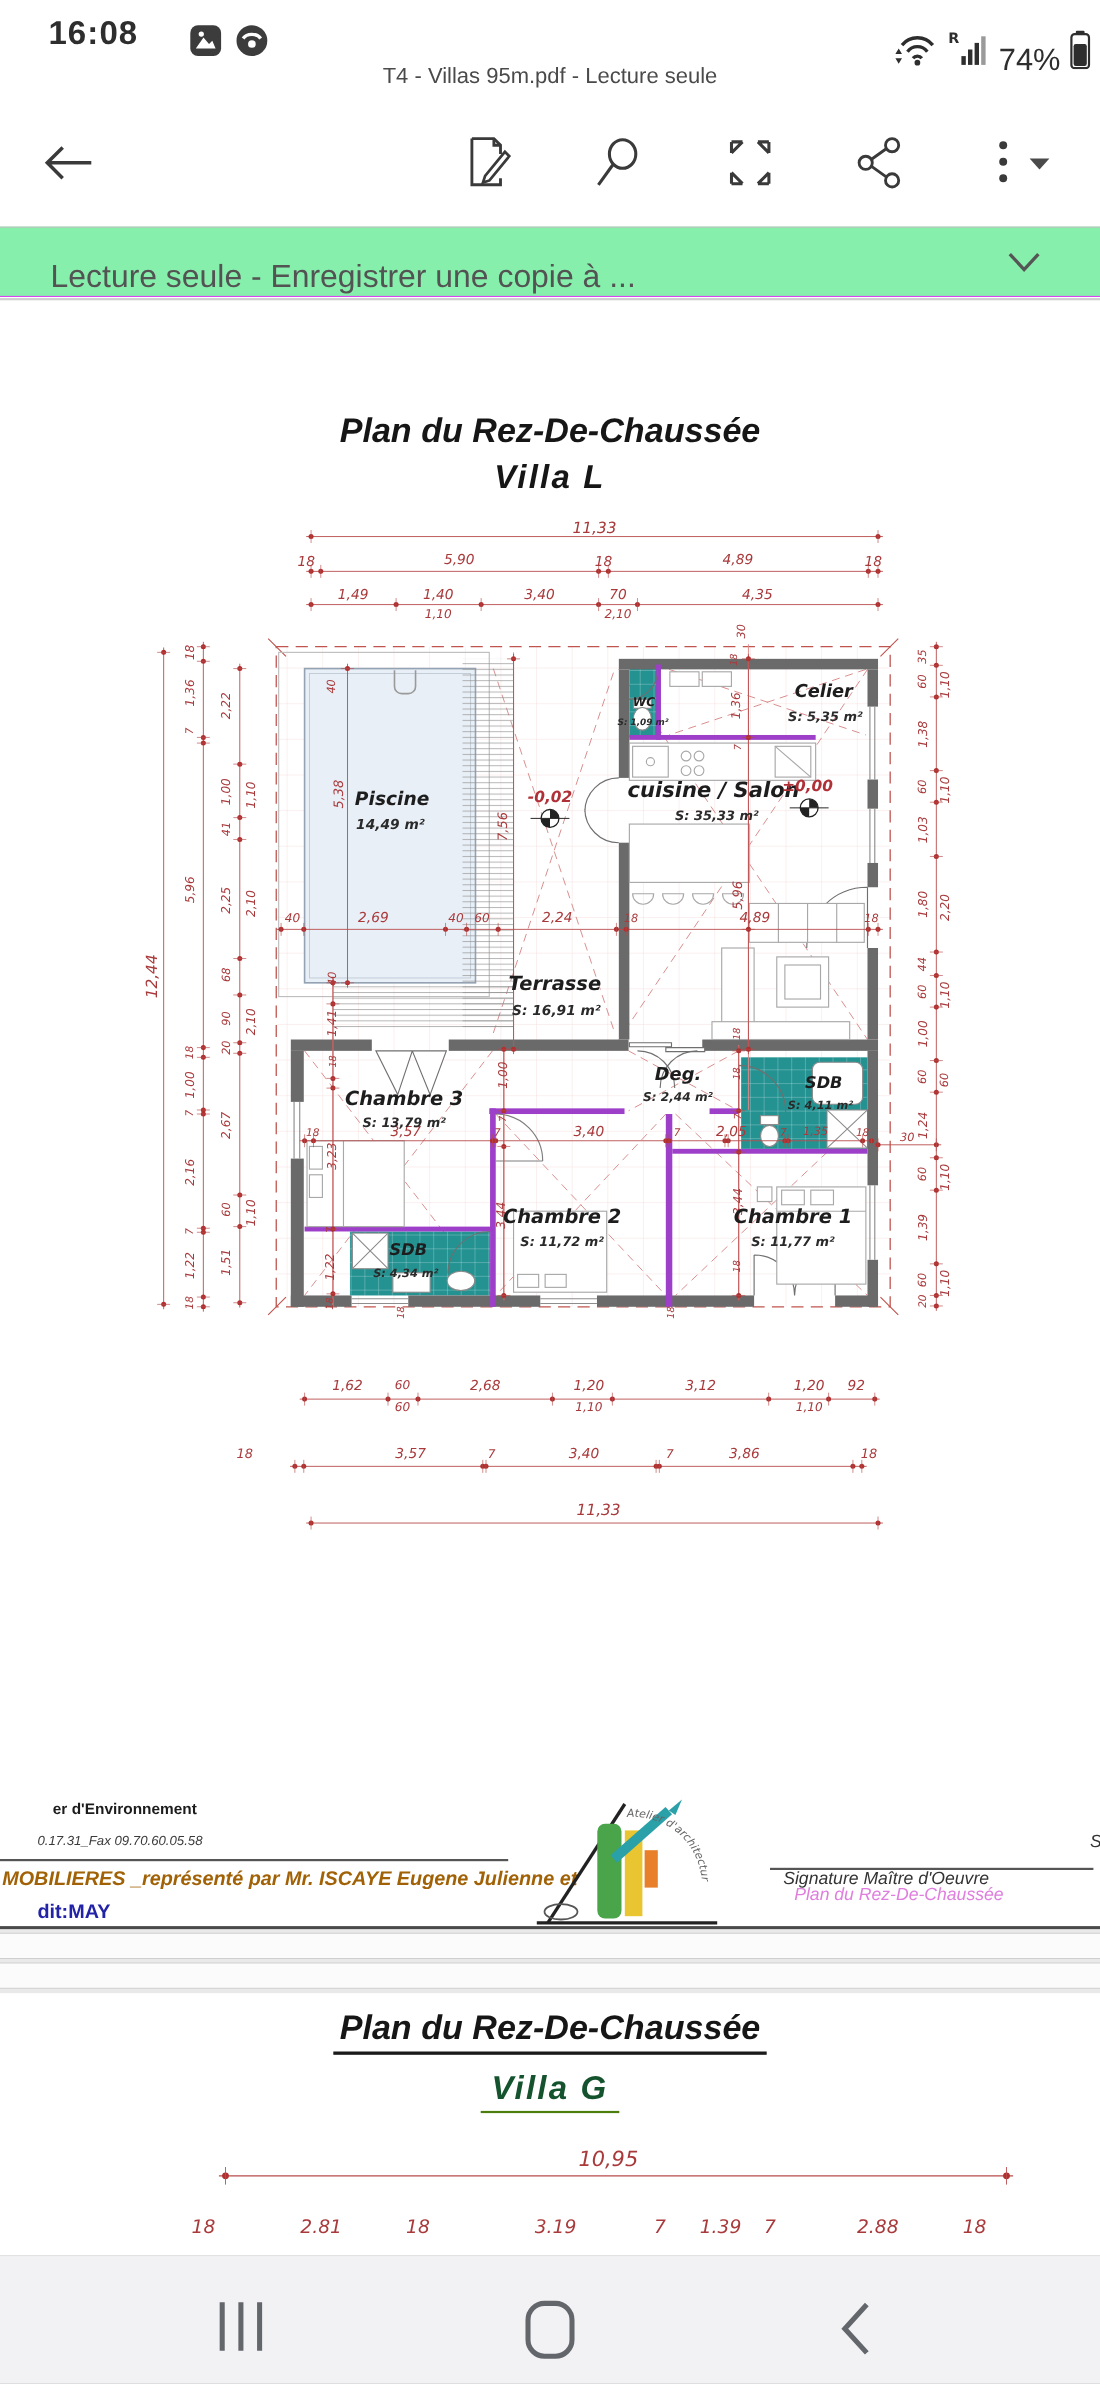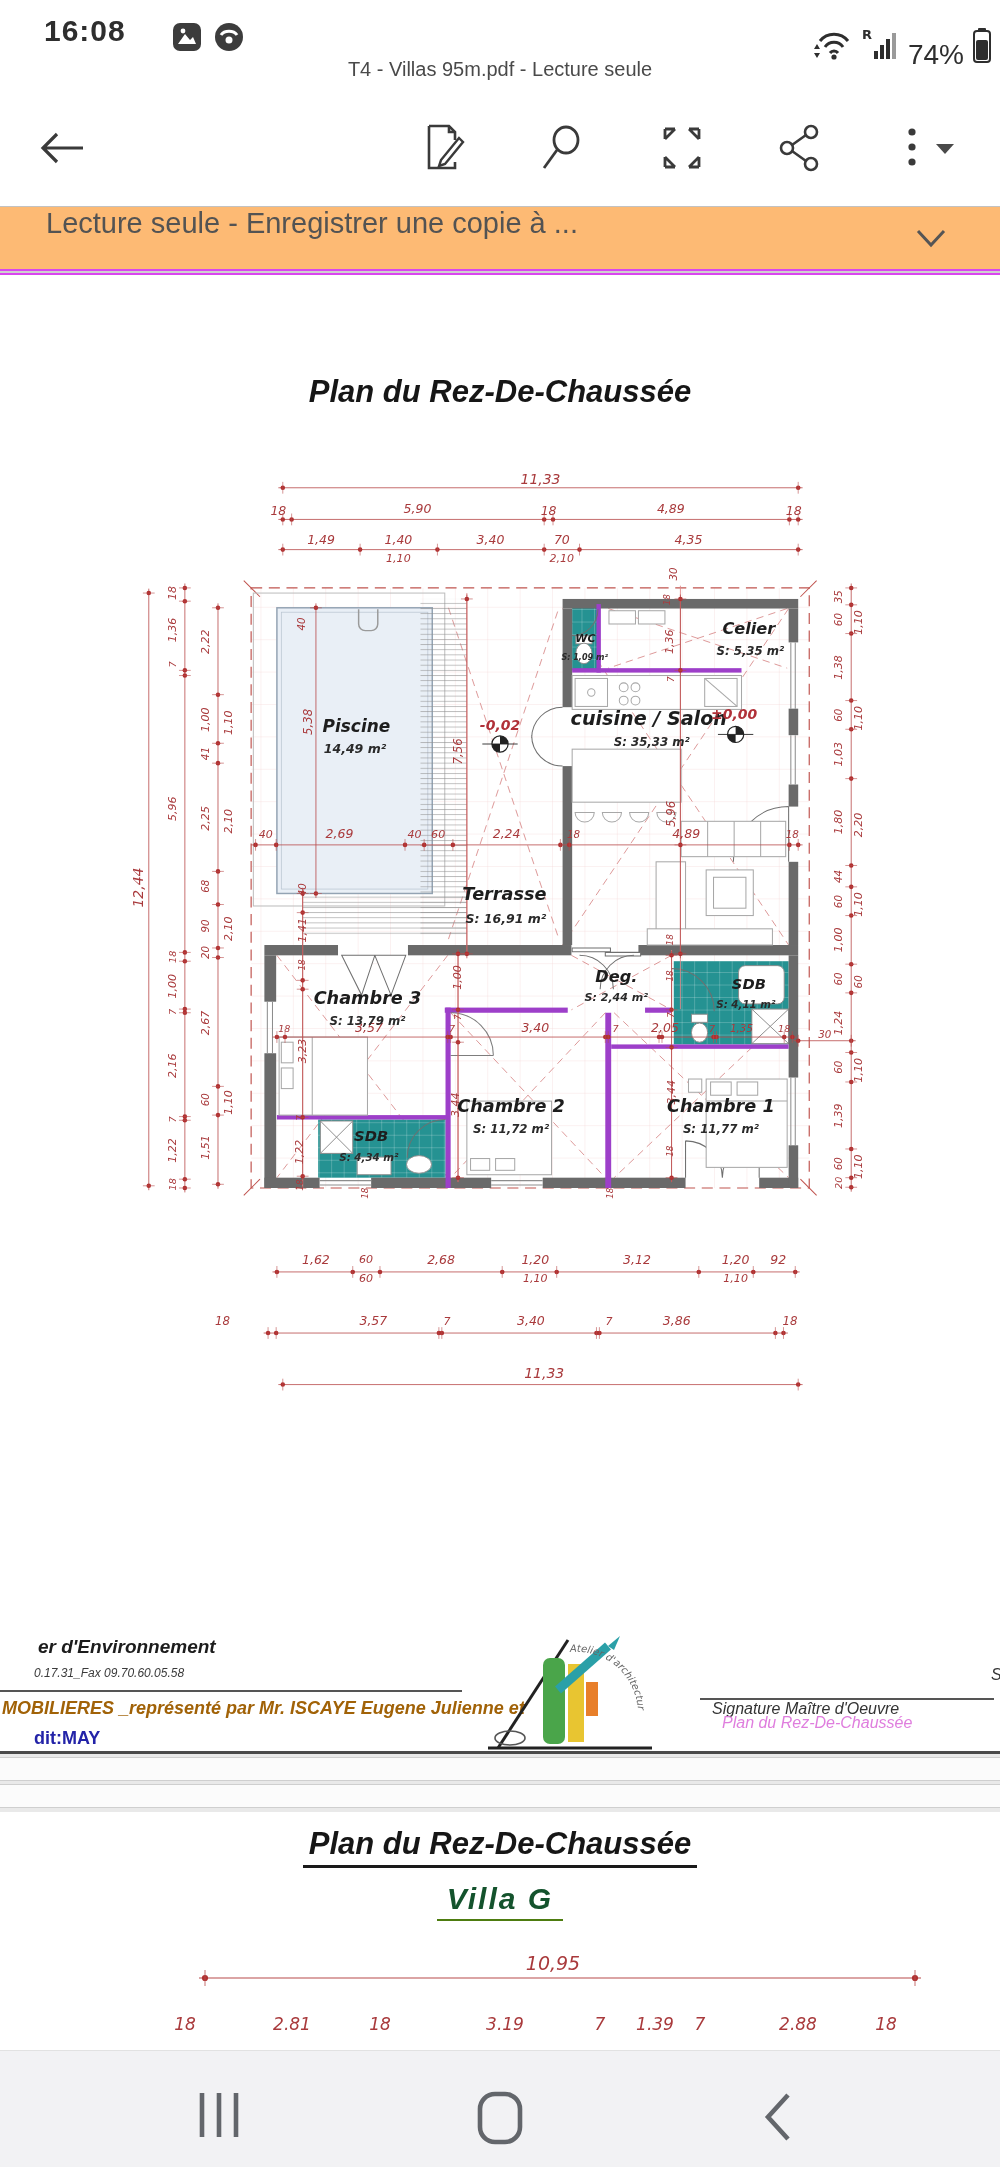--- a/index.html
+++ b/index.html
@@ -11,34 +11,34 @@
   .time{left:44px;top:14px;font-size:30px;font-weight:600;color:#2e2e2e;letter-spacing:1px;}
   .notif{top:22px;width:30px;height:30px;}
   .sticons{right:8px;top:18px;display:flex;align-items:center;gap:8px;}
   .battpct{font-size:28px;color:#2e2e2e;margin-top:21px;}
   
   .doctitle{left:0;top:58px;width:1000px;text-align:center;font-size:20px;color:#4a4a4a;}
   
   .toolbar{left:0;top:102px;width:1000px;height:92px;background:#fff;}
   .tb{position:absolute;top:18px;width:56px;height:56px;display:flex;align-items:center;justify-content:center;}
   
-  .banner{left:0;top:206px;width:1000px;height:62px;background:#fdba74;border-top:1px solid #c2c2c2;border-bottom:6px solid #d946ef;display:flex;align-items:flex-start;}
+  .banner{left:0;top:206px;width:1000px;height:62px;background:#86efac;border-top:1px solid #c2c2c2;border-bottom:1px solid #d946ef;display:flex;align-items:flex-end;}
   .banner span{margin-left:46px;font-size:29px;color:#535353;}
   .banner .chev{position:absolute;right:52px;top:20px;}
   .pagetopline{left:0;top:271px;width:1000px;height:2px;background:#cfcfcf;}
   
   .ptitle{width:1000px;text-align:center;font-style:italic;font-weight:600;color:#161616;}
   .t1a{top:374px;font-size:31px;}
   .t1b{top:418px;font-size:30px;letter-spacing:2px;}
   .t2wrap{top:1826px;width:1000px;text-align:center;}
   .t2a{display:inline-block;font-size:31px;font-style:italic;font-weight:600;color:#161616;border-bottom:3px solid #1a1a1a;padding:0 6px 3px 6px;}
   .t2bw{top:1882px;width:1000px;text-align:center;}
   .t2b{display:inline-block;font-size:30px;font-style:italic;font-weight:600;color:#14532d;border-bottom:2px solid #4d7c0f;padding:0 10px 3px 10px;letter-spacing:2px;}
   
-  .foot-line1{left:38px;top:1636px;font-size:19px;font-weight:700;font-style:italic;color:#1c1c1c;}
+  .foot-line1{left:48px;top:1636px;font-size:14px;font-weight:700;color:#1c1c1c;}
   .foot-line2{left:34px;top:1666px;font-size:12px;font-style:italic;color:#3a3a3a;}
   .foot-rule1{left:0;top:1690px;width:462px;height:2px;background:#555;}
   .foot-blue1{left:2px;top:1698px;font-size:18px;font-weight:700;font-style:italic;color:#a16207;}
   .foot-blue2{left:34px;top:1728px;font-size:18px;font-weight:700;color:#2323a8;text-align:center;}
   .sig-label{left:712px;top:1666px;font-size:16px;font-style:italic;color:#333;margin-top:34px;}
   .sig-rule{left:700px;top:1698px;width:294px;height:2px;background:#555;}
   .sig-plan{left:722px;top:1714px;font-size:16px;font-style:italic;color:#df7ede;}
   .sig-right{left:991px;top:1666px;font-size:16px;font-style:italic;color:#333;}
   .foot-bottom{left:0;top:1751px;width:1000px;height:3px;background:#4a4a4a;}
   
@@ -144,20 +144,21 @@
 
   <div class="abs banner">
     <span>Lecture seule - Enregistrer une copie à ...</span>
     <svg class="chev" width="34" height="22" viewBox="0 0 34 22">
       <path d="M4 4 L17 18 L30 4" fill="none" stroke="#555" stroke-width="3"></path>
     </svg>
   </div>
   <div class="abs pagetopline"></div>
 
   <div class="abs ptitle t1a">Plan du Rez-De-Chaussée</div>
+  <div class="abs ptitle t1b">Villa  L</div>
 
   <svg class="abs" style="left:0;top:462px" width="1000" height="1290" viewBox="0 462 1000 1752">
     <defs>
       <pattern id="hat" width="8" height="7" patternUnits="userSpaceOnUse">
         <path d="M0 3 H8" stroke="#8f8f8f" stroke-width="1"></path>
       </pattern>
       <pattern id="pgrid" width="44" height="44" patternUnits="userSpaceOnUse">
         <path d="M44 0 V44 M0 44 H44" stroke="#f0c6c6" stroke-width="0.9" fill="none"></path>
       </pattern>
       <pattern id="tile" width="17" height="17" patternUnits="userSpaceOnUse">

